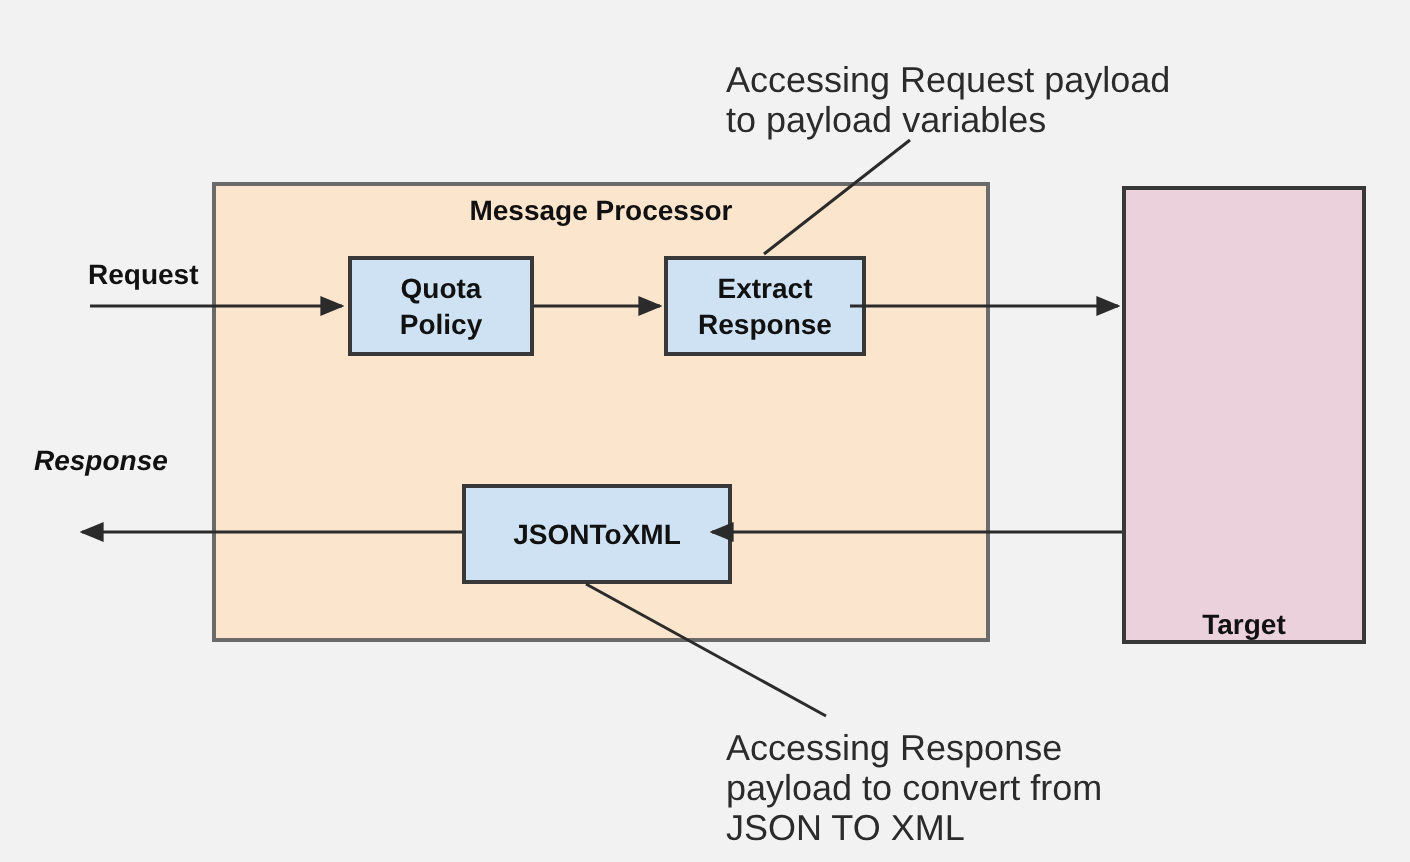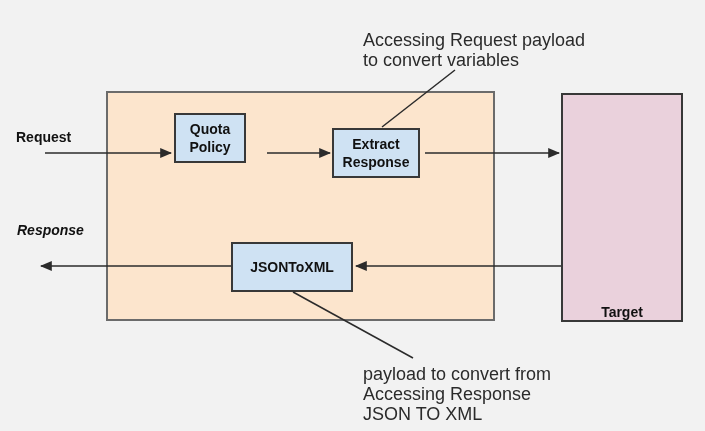--- a/index.html
+++ b/index.html
@@ -45,61 +45,62 @@
     display: flex;
     flex-direction: column;
     align-items: center;
     justify-content: center;
     font-size: 14px;
     font-weight: bold;
     color: var(--text-color, #111111);
     line-height: 18px;
     text-align: center;
   }
-  .node-quota    { left: 174px; top: 113px; width: 72px;  height: 50px; }
-  .node-extract  { left: 332px; top: 128px; width: 88px;  height: 50px; }
-  .node-jsontoxml{ left: 231px; top: 242px; width: 122px; height: 50px; }
+  .node-quota    { left: 174px; top: 128px; width: 93px;  height: 50px; }
+  .node-extract  { left: 332px; top: 128px; width: 101px;  height: 50px; }
+  .node-jsontoxml{ left: 231px; top: 242px; width: 135px; height: 50px; }
   .target-box {
     position: absolute;
     left: 561px; top: 93px;
     width: 122px; height: 229px;
     background: var(--target-fill, #EAD1DC);
     border: 2px solid var(--target-border, #383838);
     box-sizing: border-box;
     display: flex;
     align-items: flex-end;
     justify-content: center;
     font-size: 14px;
     font-weight: bold;
     color: var(--text-color, #111111);
   }
   .flow-label {
     position: absolute;
     font-size: 14px;
     font-weight: bold;
     color: var(--text-color, #111111);
   }
-  .label-request  { left: 16px; top: 129px; }
+  .label-request  { left: 44px; top: 129px; }
   .label-response { left: 17px; top: 222px; font-style: italic; }
   .note {
     position: absolute;
     font-size: 18px;
     line-height: 20px;
     color: var(--note-color, #2B2B2B);
   }
   .note span { display: block; }
   .note-request  { left: 363px; top: 30px; }
   .note-response { left: 363px; top: 364px; }
 </style>
 </head>
 <body>
 
 <div class="canvas">
 
   <div class="processor-box"></div>
+  <div class="processor-title">Message Processor</div>
 
   <div class="node node-quota">
     <span>Quota</span>
     <span>Policy</span>
   </div>
   <div class="node node-extract">
     <span>Extract</span>
     <span>Response</span>
   </div>
   <div class="node node-jsontoxml">
@@ -108,25 +109,25 @@
 
   <div class="target-box">
     <span>Target</span>
   </div>
 
   <div class="flow-label label-request">Request</div>
   <div class="flow-label label-response">Response</div>
 
   <div class="note note-request">
     <span>Accessing Request payload</span>
-    <span>to convert variables</span>
+    <span>to payload variables</span>
   </div>
   <div class="note note-response">
+    <span>Accessing Response</span>
     <span>payload to convert from</span>
-    <span>Accessing Response</span>
     <span>JSON TO XML</span>
   </div>
 
   <svg class="svg-layer" viewBox="0 0 705 431" xmlns="http://www.w3.org/2000/svg">
     <defs>
       <marker id="arrow" viewBox="0 0 10 10" refX="9" refY="5" markerWidth="8" markerHeight="8" orient="auto-start-reverse">
         <path d="M0,0.8 L10,5 L0,9.2 z" fill="var(--line-color, #2B2B2B)"></path>
       </marker>
     </defs>
 

